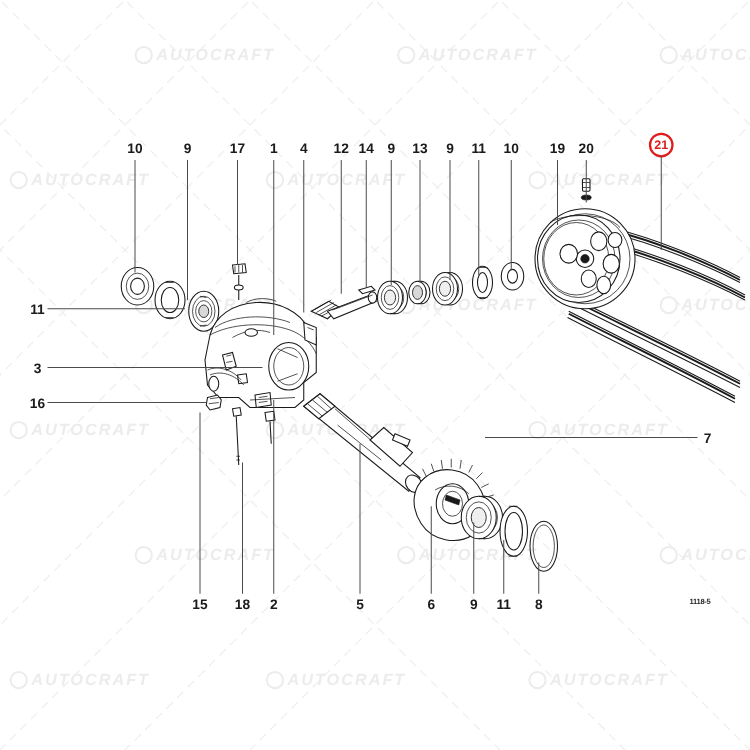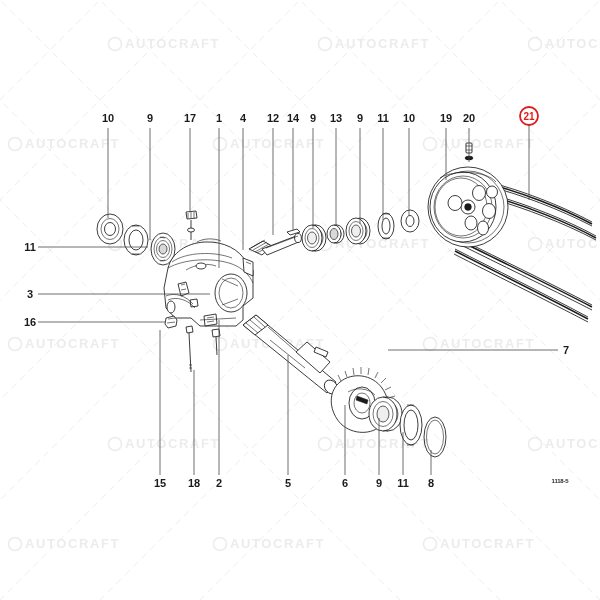--- a/index.html
+++ b/index.html
@@ -18,21 +18,21 @@
   #watermark-layer,
   #diagram-layer,
   #callout-layer {
     position: absolute;
     top: 0;
     left: 0;
     width: 600px;
     height: 600px;
     border-radius: 19px;
   }
-  #watermark-layer { z-index: 1; }
+  #watermark-layer { z-index: 1; font-style: italic; }
   #diagram-layer  { z-index: 2; }
   #callout-layer  { z-index: 3; }
   svg { display: block; }
   .lbl {
     font-family: "Liberation Sans", sans-serif;
     font-size: 11px;
     font-weight: bold;
     fill: #1b1b1b;
   }
   .lbl-side {

